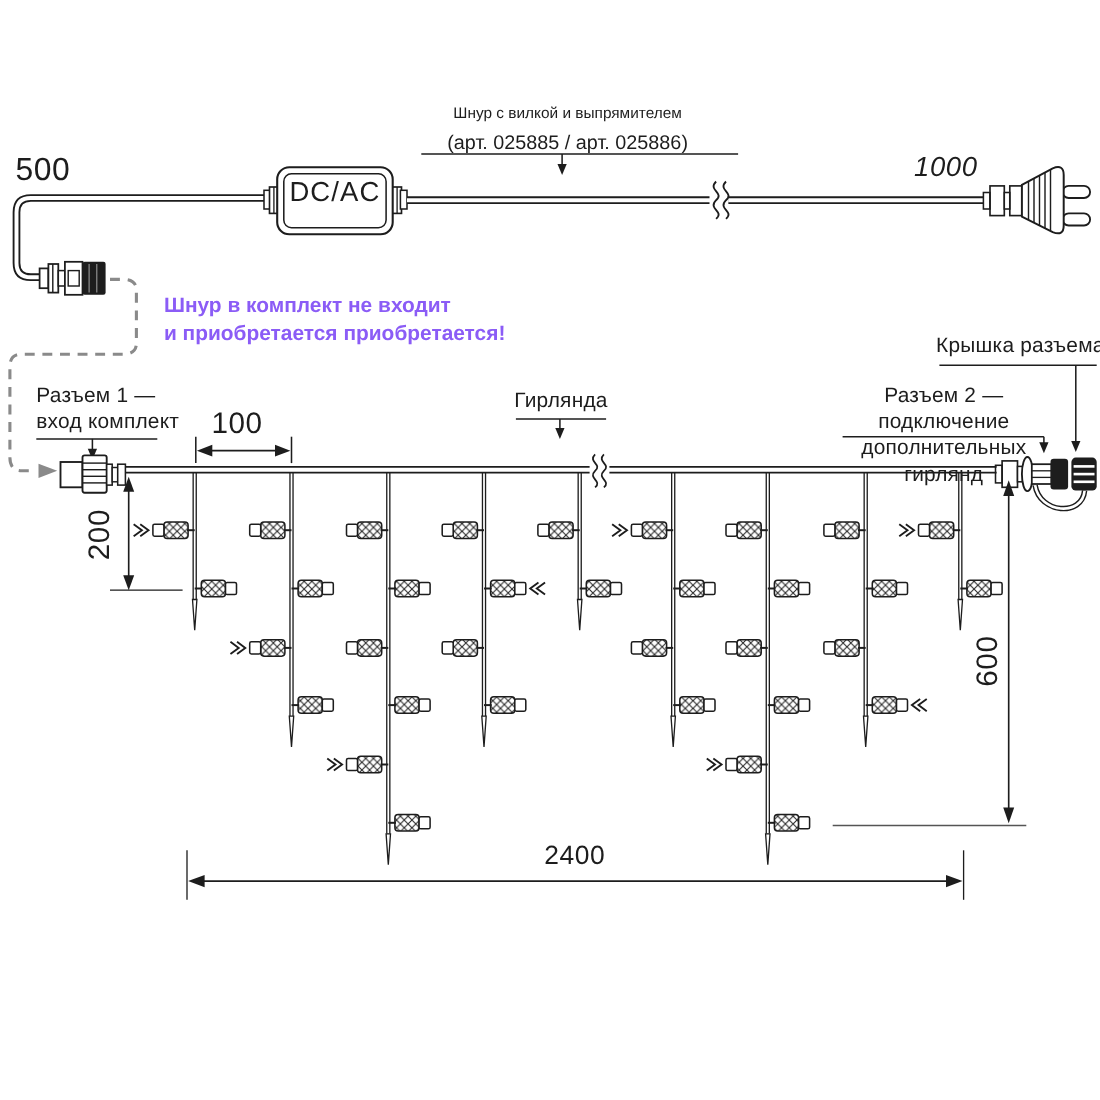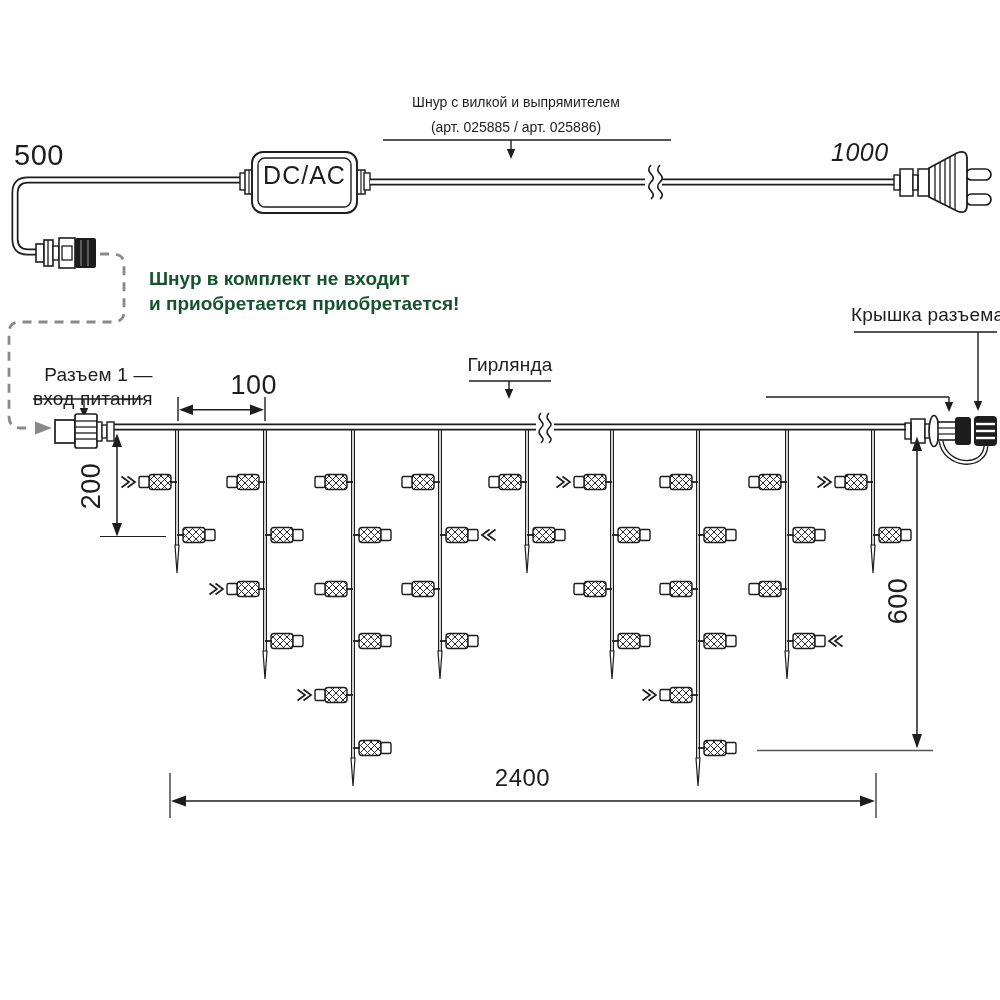--- a/index.html
+++ b/index.html
@@ -4,21 +4,21 @@
 <style>
   html,body{margin:0;padding:0;background:#fff;}
   #stage{position:relative;width:1000px;height:1000px;background:#fff;overflow:hidden;
          font-family:"Liberation Sans","DejaVu Sans",sans-serif;color:#1d1d1d;}
   #art{position:absolute;left:0;top:0;width:1000px;height:1000px;}
   .lbl{position:absolute;white-space:nowrap;color:#1d1d1d;}
   .dim{font-size:27px;letter-spacing:.5px;}
   .cap19{font-size:19px;letter-spacing:.2px;}
   .center{text-align:center;}
   .right{text-align:right;}
-  .gray-note{color:#14532d;font-weight:600;line-height:25px;font-size:19px;}
+  .gray-note{color:#8b5cf6;font-weight:600;line-height:25px;font-size:19px;}
   .rot{transform:translate(-50%,-50%) rotate(-90deg);}
   .lh24{line-height:24px;}
   
   .cord-o{stroke:#1d1d1d;stroke-width:7;fill:none;}
   .cord-i{stroke:#ffffff;stroke-width:3.6;fill:none;}
   .loop-o{stroke:#1d1d1d;stroke-width:5;fill:none;}
   .loop-i{stroke:#ffffff;stroke-width:2.4;fill:none;}
   .ln{stroke:#1d1d1d;fill:none;}
   .fillb{fill:#1d1d1d;stroke:none;}
   .wht{fill:#ffffff;}
@@ -430,38 +430,42 @@
   </g>
 </svg>
 
 <div class="lbl dim" style="left:14px;top:139px;font-size:29px;">500</div>
 
 <div class="lbl dim" style="left:831px;top:138px;font-size:25px;font-style:italic;">1000</div>
 
 <div class="lbl center" style="left:252px;top:152px;width:105px;height:46px;display:flex;align-items:center;justify-content:center;font-size:25px;letter-spacing:1px;">DC/AC</div>
 
 <div class="lbl center" style="left:330px;top:94px;width:372px;font-size:14px;">Шнур с вилкой и выпрямителем</div>
-<div class="lbl center" style="left:330px;top:119px;width:372px;font-size:14px;">(арт. 025885 / арт. 025886)</div>
+<div class="lbl center" style="left:330px;top:119px;width:372px;font-size:18px;">(арт. 025885 / арт. 025886)</div>
 
 <div class="lbl gray-note" style="left:149px;top:266px;">
   <div>Шнур в комплект не входит</div>
   <div>и приобретается приобретается!</div>
 </div>
 
-<div class="lbl cap19 lh24" style="left:33px;top:363px;text-align:right;">
+<div class="lbl cap19 lh24" style="left:33px;top:348px;">
   <div>Разъем 1 —</div>
-  <div>вход питания</div>
+  <div>вход комплект</div>
 </div>
 
 <div class="lbl cap19 center" style="left:450px;top:354px;width:120px;">Гирлянда</div>
 
 <div class="lbl cap19 right" style="left:851px;top:304px;width:146px;">Крышка разъема</div>
 
-
-<div class="lbl dim center" style="left:190px;top:370px;width:87px;text-align:right;">100</div>
+<div class="lbl cap19 center lh24" style="left:752px;top:348px;width:212px;white-space:normal;">
+  <div>Разъем 2 — подключение</div>
+  <div>дополнительных гирлянд</div>
+</div>
+
+<div class="lbl dim center" style="left:172px;top:370px;width:87px;">100</div>
 
 <div class="lbl dim rot" style="left:91px;top:486px;">200</div>
 
 <div class="lbl dim rot" style="left:898px;top:601px;">600</div>
 
 <div class="lbl dim center" style="left:455px;top:764px;width:135px;font-size:24px;">2400</div>
 
 </div>
 
 </body></html>

